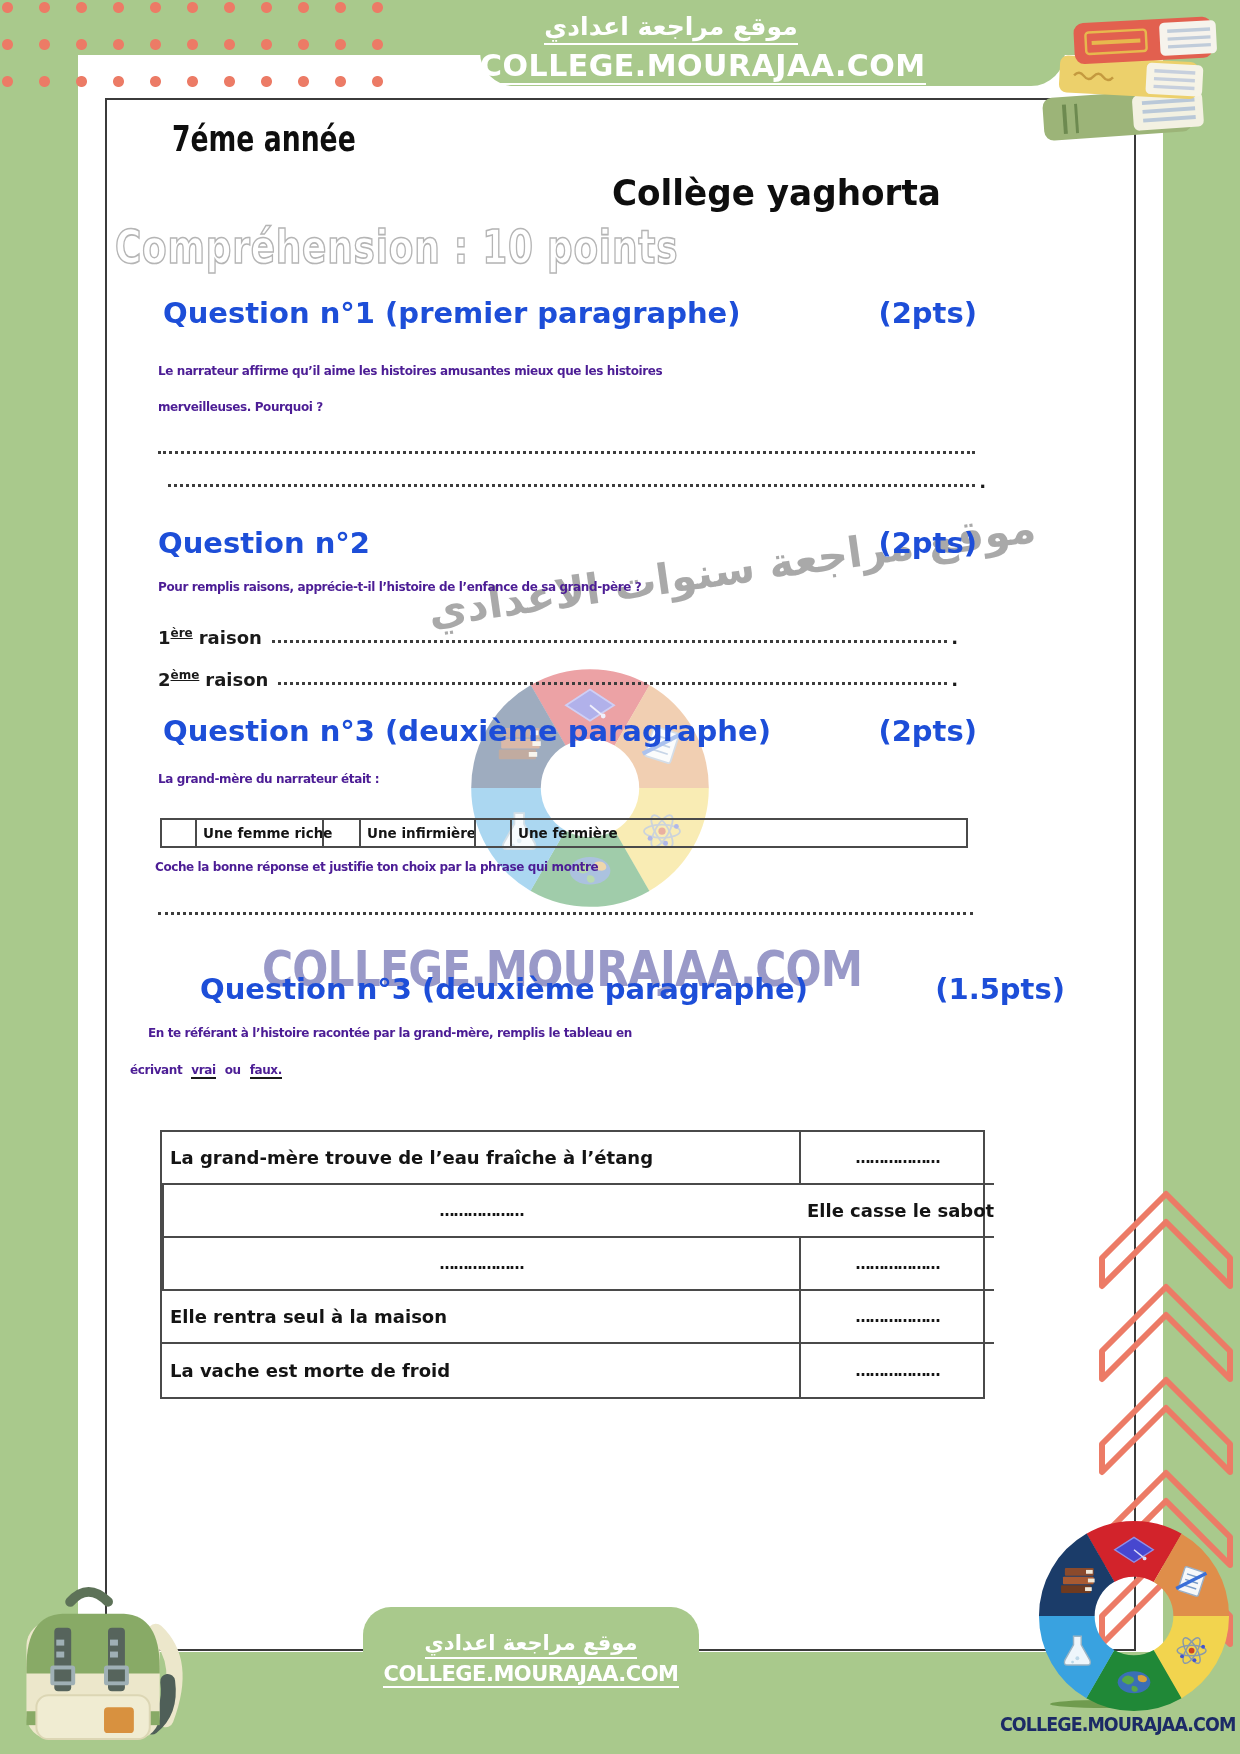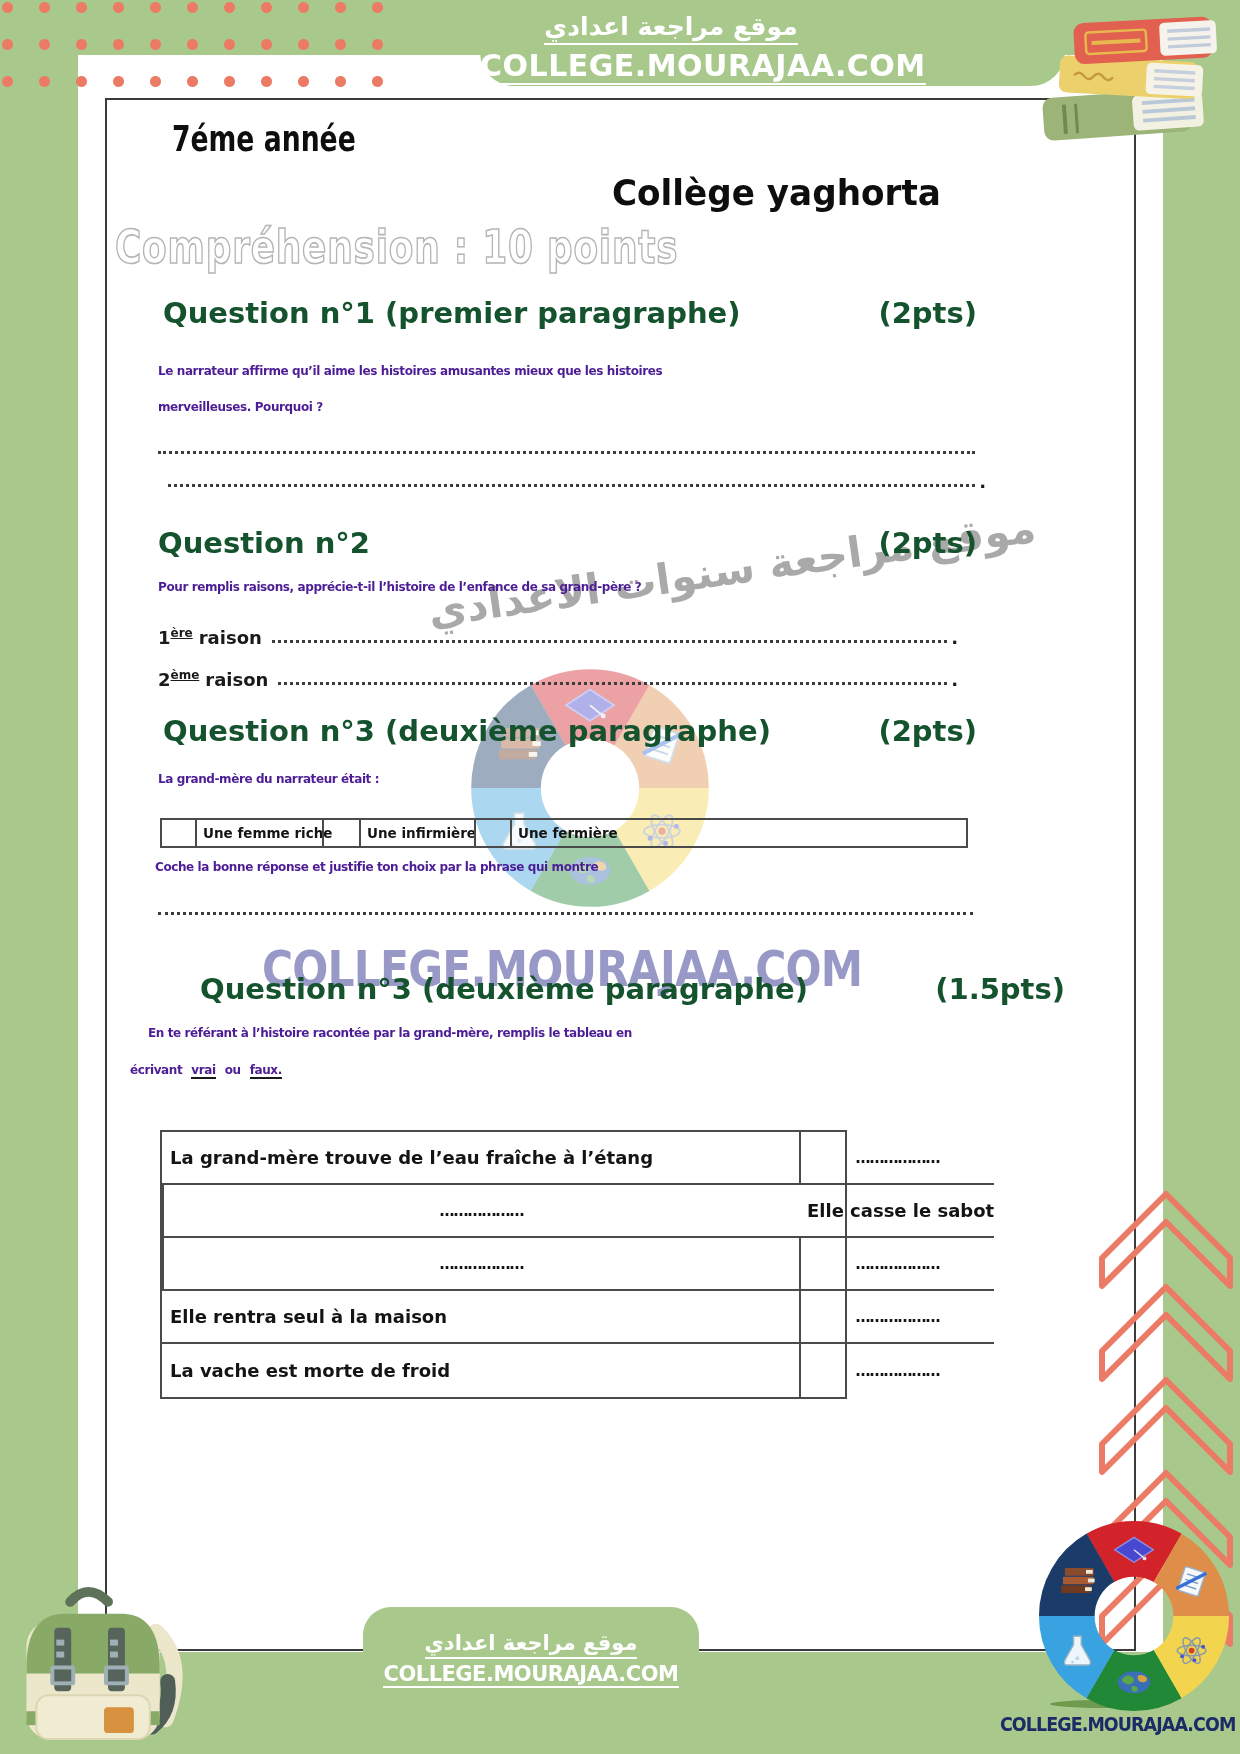--- a/index.html
+++ b/index.html
@@ -30,41 +30,41 @@
   
   .grade { left:172px; top:118px; font-size:36px; font-weight:bold; color:#0e0e0e;
     transform:scaleX(.74); transform-origin:left top; white-space:nowrap; z-index:3; }
   .school { left:612px; top:172px; font-size:36px; font-weight:bold; color:#0e0e0e;
     transform:scaleX(.95); transform-origin:left top; white-space:nowrap; z-index:3; }
   .outline-title { left:115px; top:220px; font-size:46px; font-weight:bold; color:#ffffff;
     -webkit-text-stroke:1.6px #b5b5b5; text-shadow:0 0 1px #c9c9c9; letter-spacing:1px;
     transform:scaleX(.78); transform-origin:left top; white-space:nowrap; z-index:3; }
 
   .qrow { display:flex; justify-content:space-between; align-items:baseline;
-    font-size:29px; font-weight:bold; color:#14532d; white-space:nowrap; z-index:3; }
+    font-size:29px; font-weight:bold; color:#1d4ed8; white-space:nowrap; z-index:3; }
   .body-txt { font-size:12px; font-weight:bold; color:#4c1d95; letter-spacing:-0.4px;
     white-space:nowrap; z-index:3; }
 
   .dotline { border-bottom:3px dotted #3c3c3c; z-index:3; }
   .dotrow { display:flex; align-items:flex-end; z-index:3; }
   .dotrow .fill { flex:1; border-bottom:3px dotted #3c3c3c; margin:0 4px 5px 10px; }
   .dotrow .enddot { font-size:18px; font-weight:bold; color:#1a1a1a; }
   .rlabel { font-size:18px; font-weight:bold; color:#1a1a1a; white-space:nowrap; }
   .rlabel sup { font-size:12px;text-decoration:underline; }
   .rlabel .w { margin-left:6px; }
 
   
   .t1 { left:160px; top:818px; width:808px; display:grid;
     grid-template-columns:33px 127px 37px 115px 36px 1fr;
     border:2px solid #4a4a4a; z-index:3; background:transparent; }
   .t1 > div { height:26px; display:flex; align-items:center; border-left:2px solid #4a4a4a;
     font-size:13.5px; font-weight:bold; color:#141414; padding-left:6px; white-space:nowrap; }
   .t1 > div:first-child { border-left:none; }
 
-  .t2 { left:160px; top:1130px; width:687px; display:grid;
+  .t2 { left:160px; top:1130px; width:825px; display:grid;
     grid-template-columns:637px 1fr; grid-auto-rows:53px;
     border:2px solid #4a4a4a; z-index:3; background:transparent; }
   .t2 > div { display:flex; align-items:center; border-bottom:2px solid #4a4a4a;
     font-size:18px; font-weight:bold; color:#141414; padding-left:8px; white-space:nowrap; }
   .t2 > div.dotcell { border-left:2px solid #4a4a4a; justify-content:center;
     font-size:15px; padding-left:0; letter-spacing:-1px; }
   .t2 > div:nth-last-child(-n+2) { border-bottom:none; }
 
   
   .wm-ring { left:470px; top:668px; width:240px; height:240px; opacity:.42; z-index:1; }

